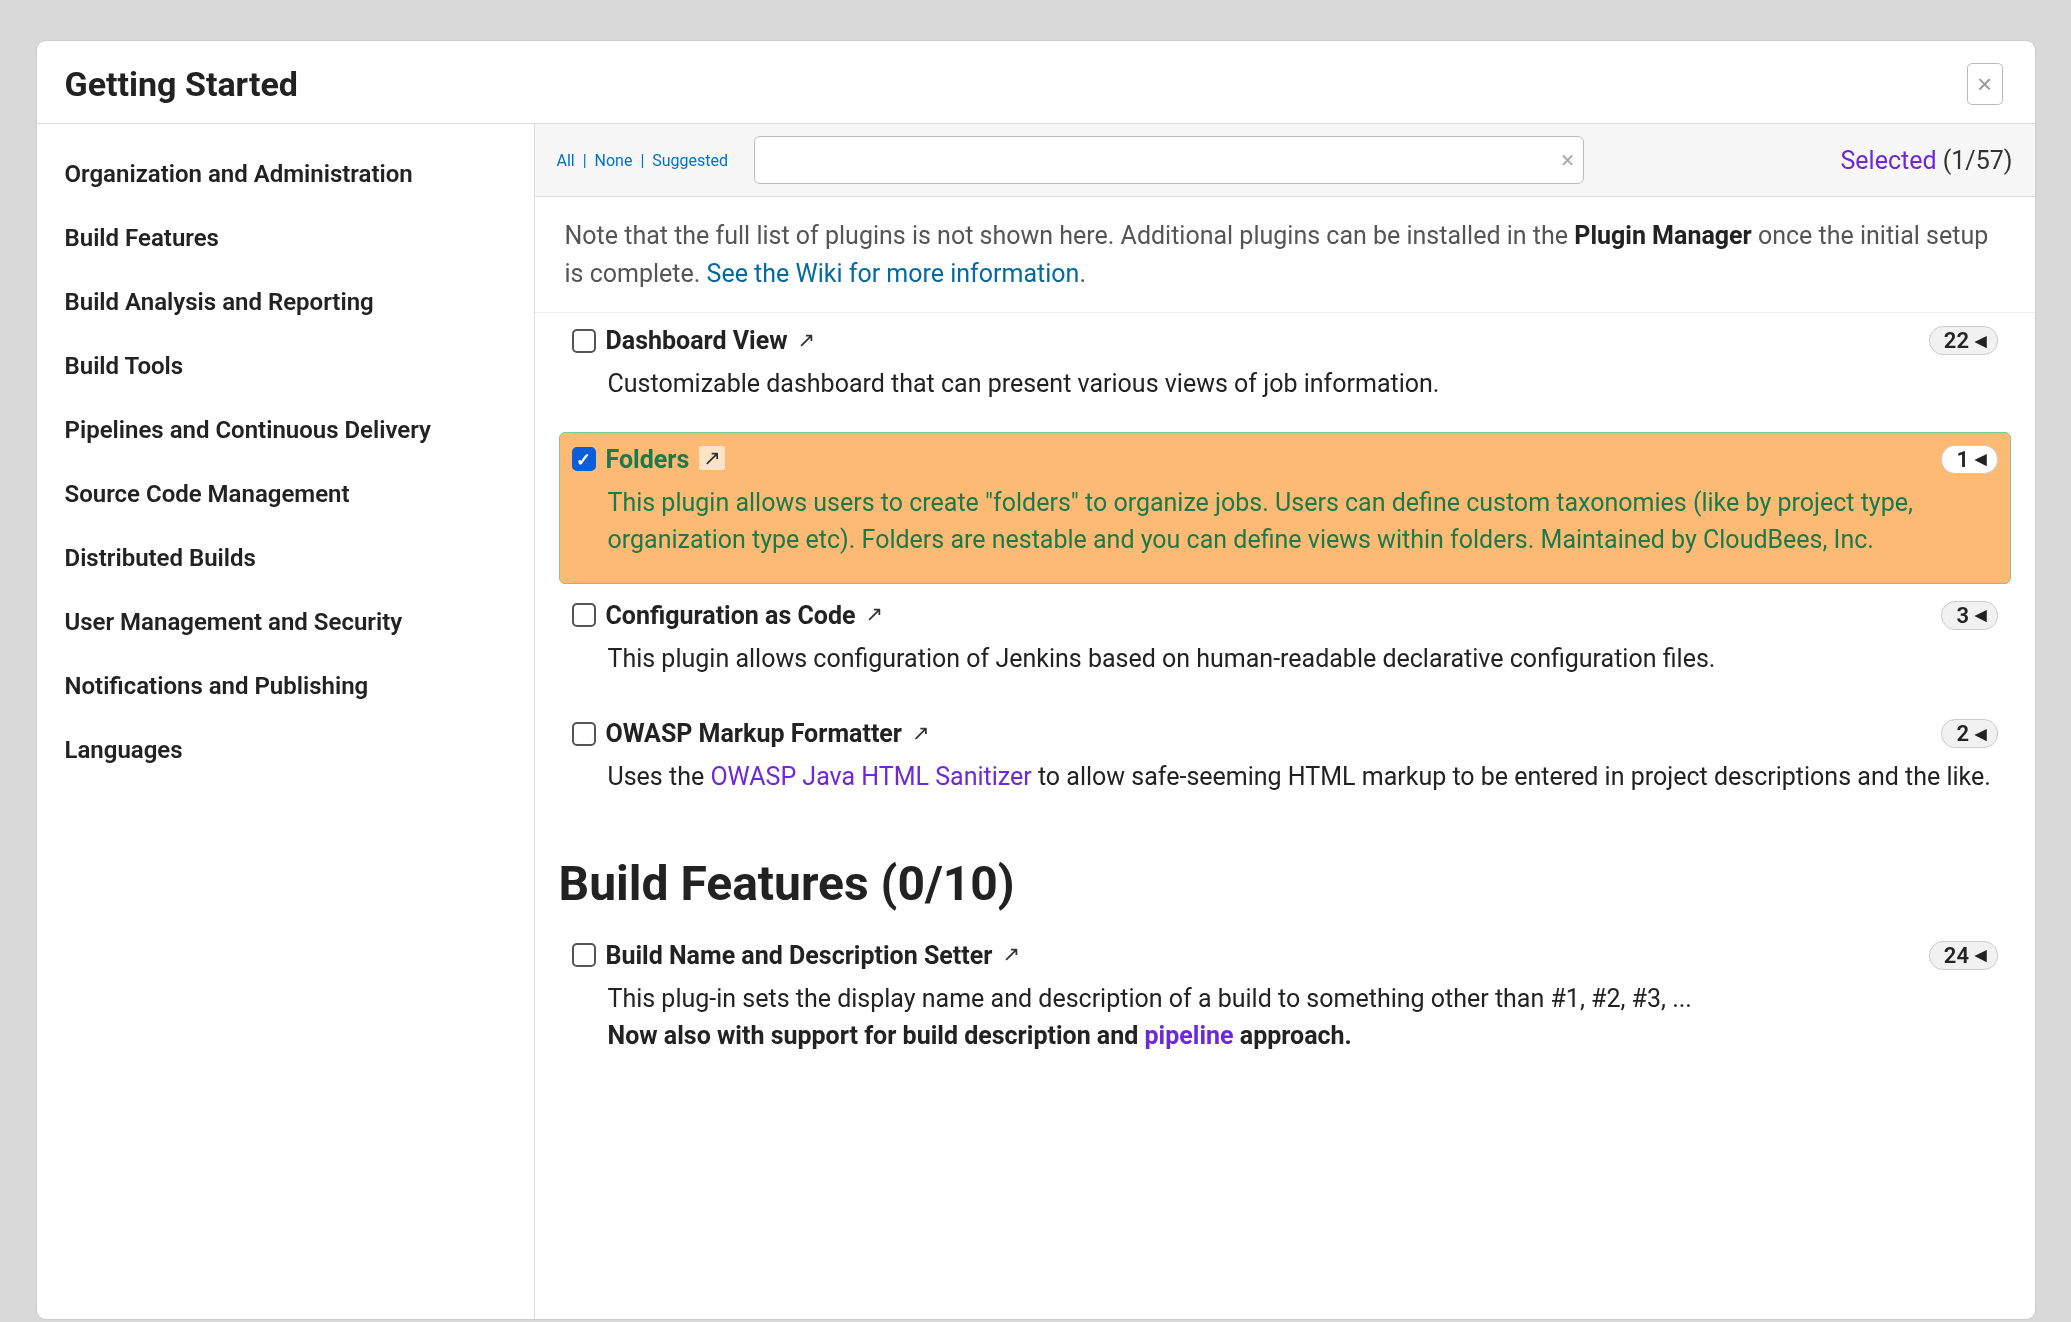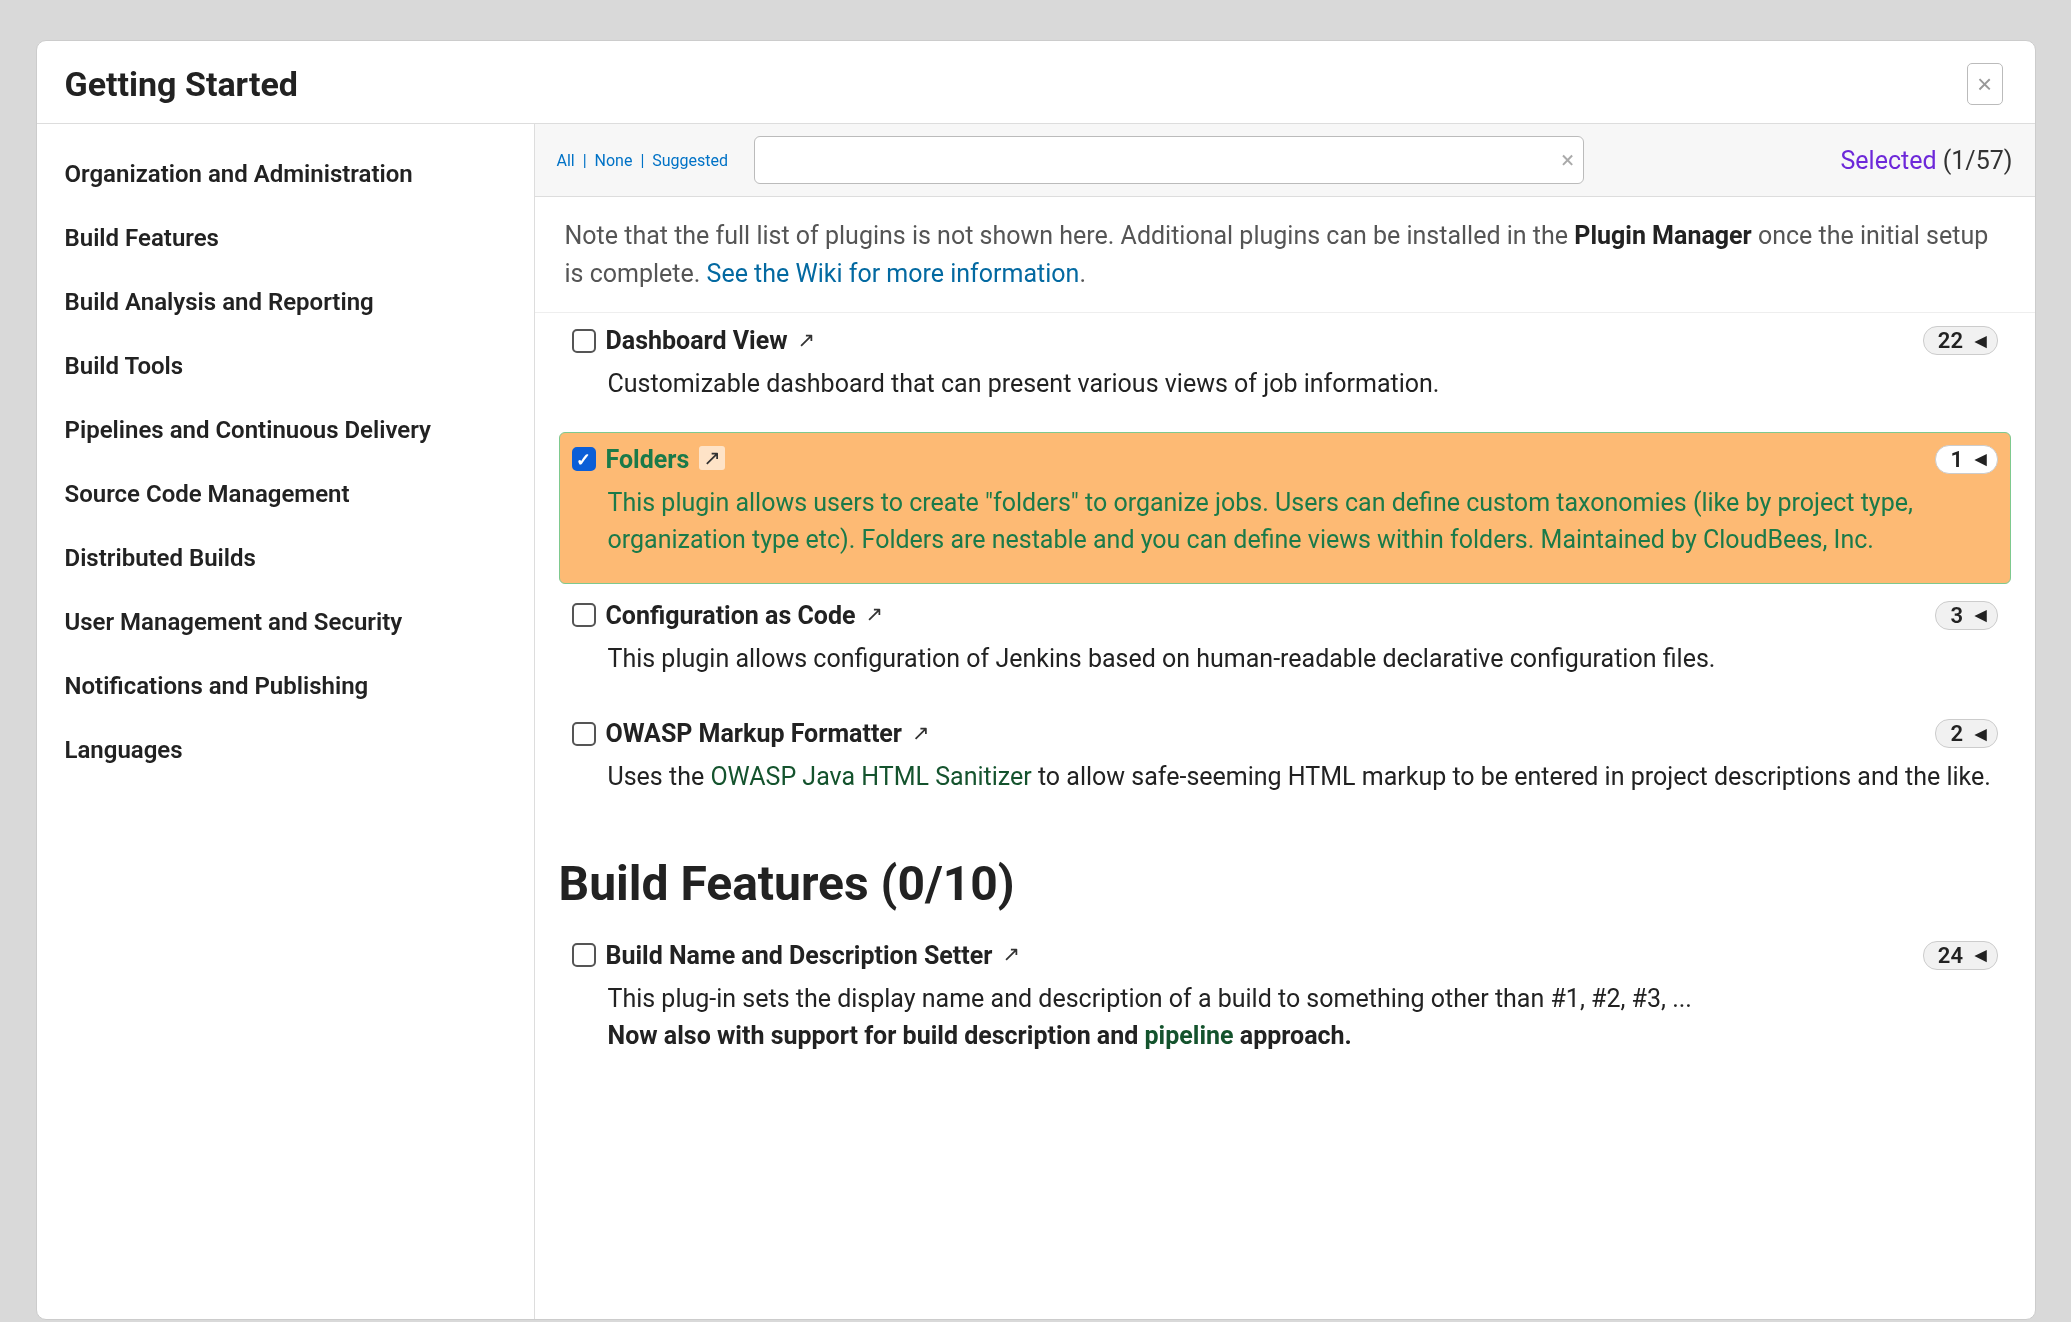--- a/index.html
+++ b/index.html
@@ -193,32 +193,32 @@
   margin-left: auto;
   background: #f1f1f1;
   border: 1px solid #ccc;
   border-radius: 14px;
   padding: 1px 10px 1px 14px;
   font-size: 22px;
   font-weight: 600;
   color: #222;
   display: flex;
   align-items: center;
-  gap: 12px;
+  gap: 6px;
   cursor: pointer;
 }
 .plugin.selected .dep-badge { background: #fff; }
 .dep-badge .arrow { font-size: 15px; color: #222; }
 .plugin-desc {
   font-size: 25px;
   color: #222;
   padding: 10px 0 12px 36px;
   line-height: 1.5;
 }
-.plugin-desc a { color: #14532d; text-decoration: none; }
+.plugin-desc a { color: #6d28d9; text-decoration: none; }
 .plugin-desc strong { font-weight: 700; }
 
 .content::-webkit-scrollbar { width: 18px; }
 .content::-webkit-scrollbar-track { background: #f0f0f0; }
 .content::-webkit-scrollbar-thumb { background: #c8c8c8; border-radius: 2px; }
 </style>
 </head>
 <body>
 
 <div class="modal">

